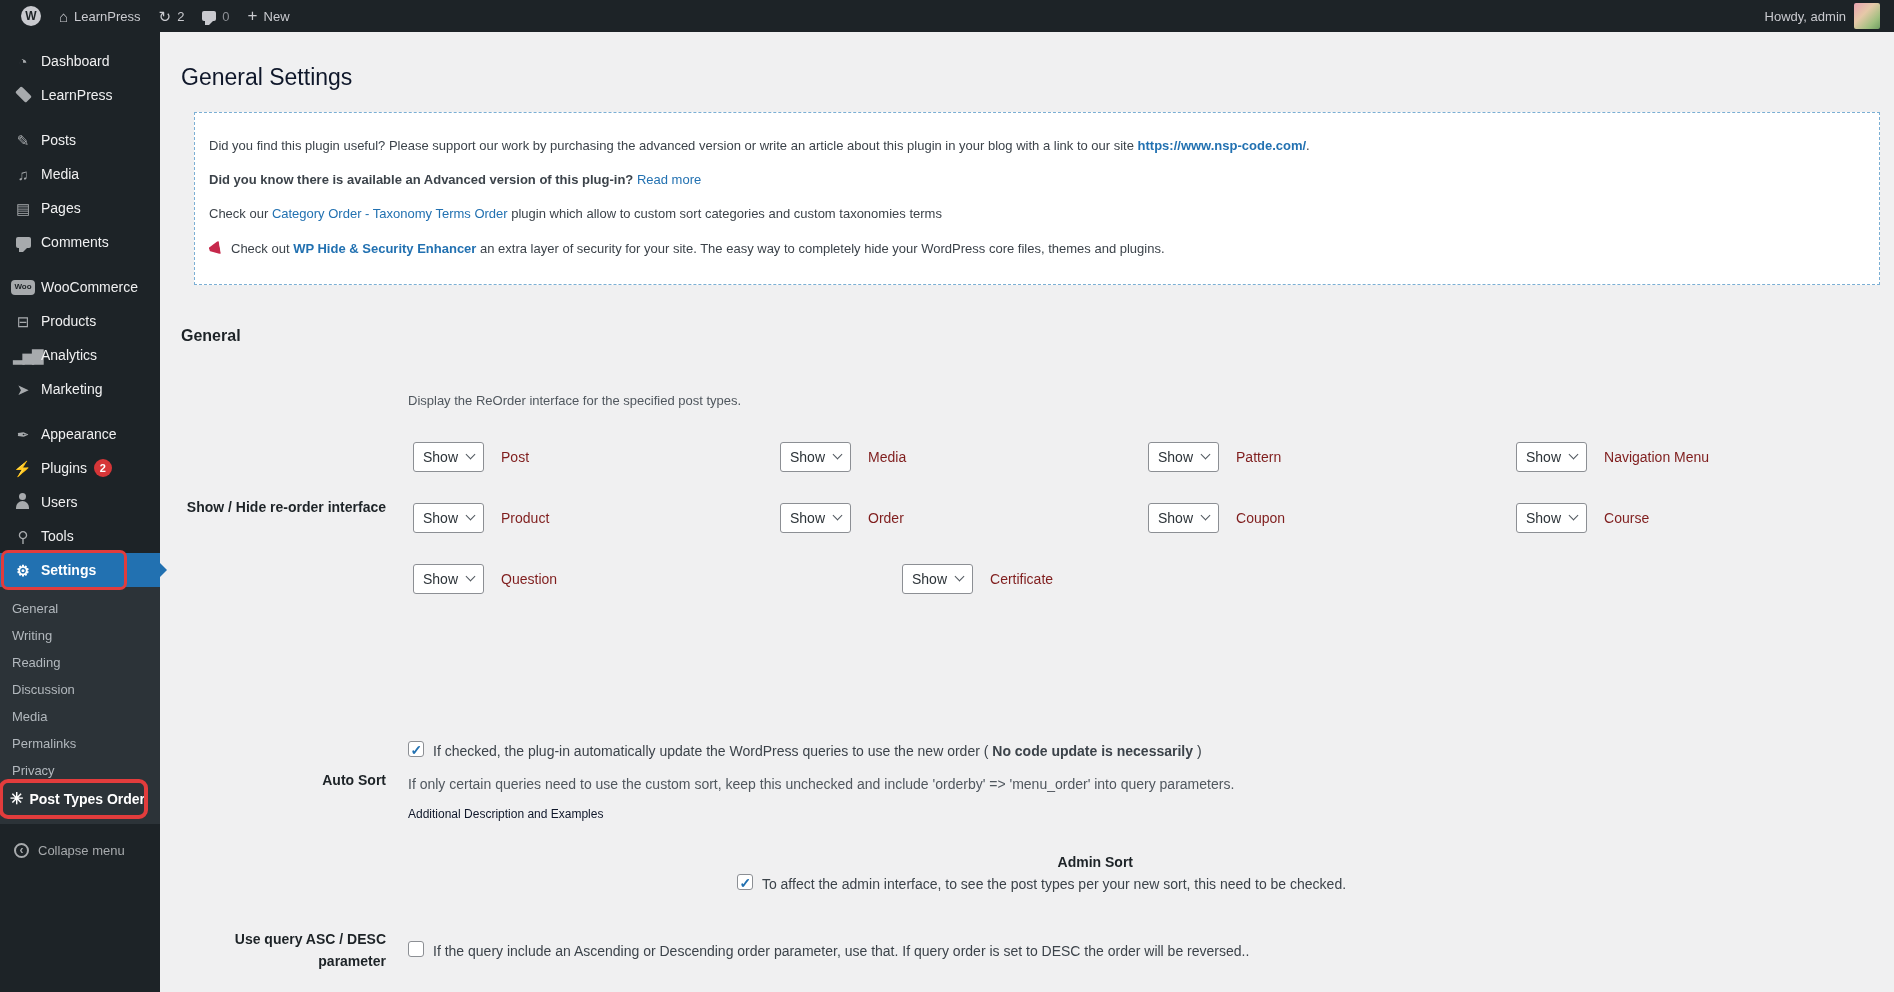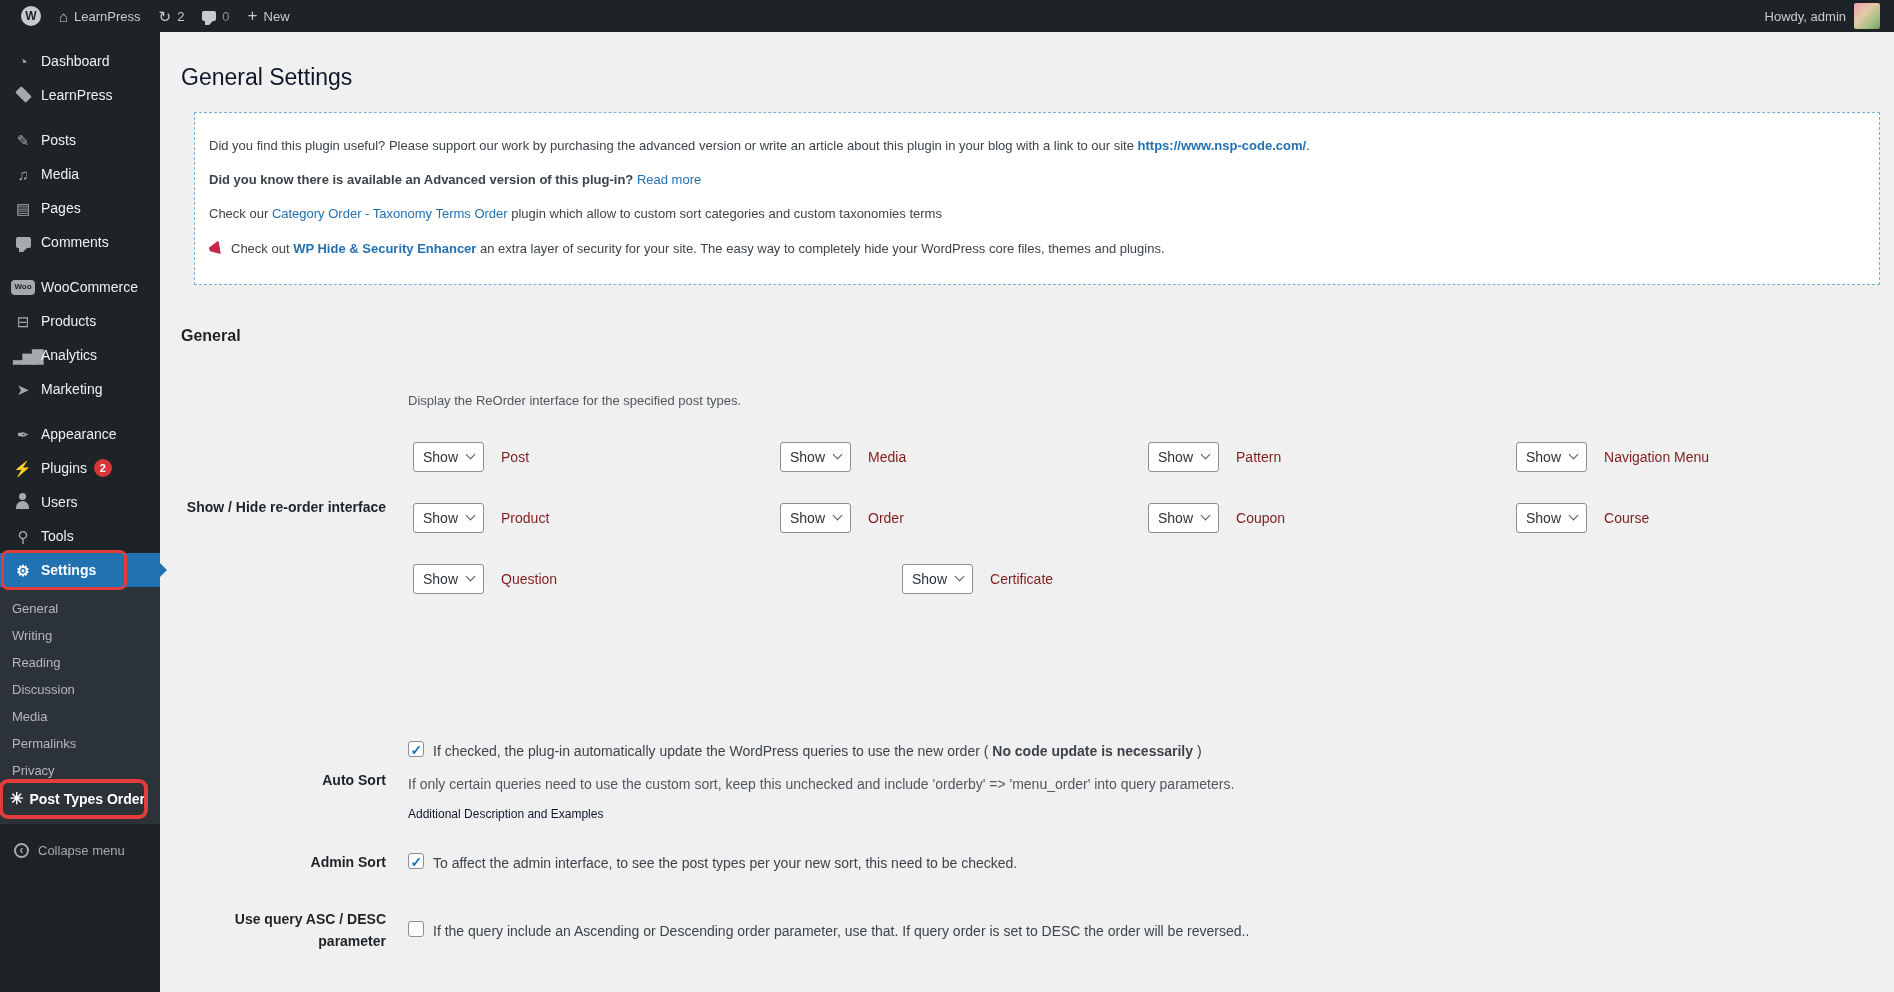--- a/index.html
+++ b/index.html
@@ -122,21 +122,21 @@
   }
   .cb.checked::after { content:"\2713"; position:absolute; left:1.5px; top:-2px; font-size:14px; font-weight:700; color:#2271b1; }
 
   .ckline { display:flex; align-items:flex-start; line-height:1.45; }
   .hint { margin-top:13px; color:#50575e; line-height:1.45; }
   .hint-link { display:inline-block; margin-top:13px; color:#0f172a; font-size:12px; }
 
   .row-minlevel { margin-top:56px; }
   .row-minlevel .flabel { padding-top:3px; }
   .row-autosort { margin-top:60px; }
-  .row-adminsort { margin-top:31px; }
+  .row-adminsort { margin-top:31px;flex-direction:column; }
   .row-ascdesc { margin-top:35px; }
 </style>
 </head>
 <body>
 
 <div class="adminbar">
   <div class="ab-item">
     <span class="wp-logo-circle">W</span>
   </div>
   <div class="ab-item">

